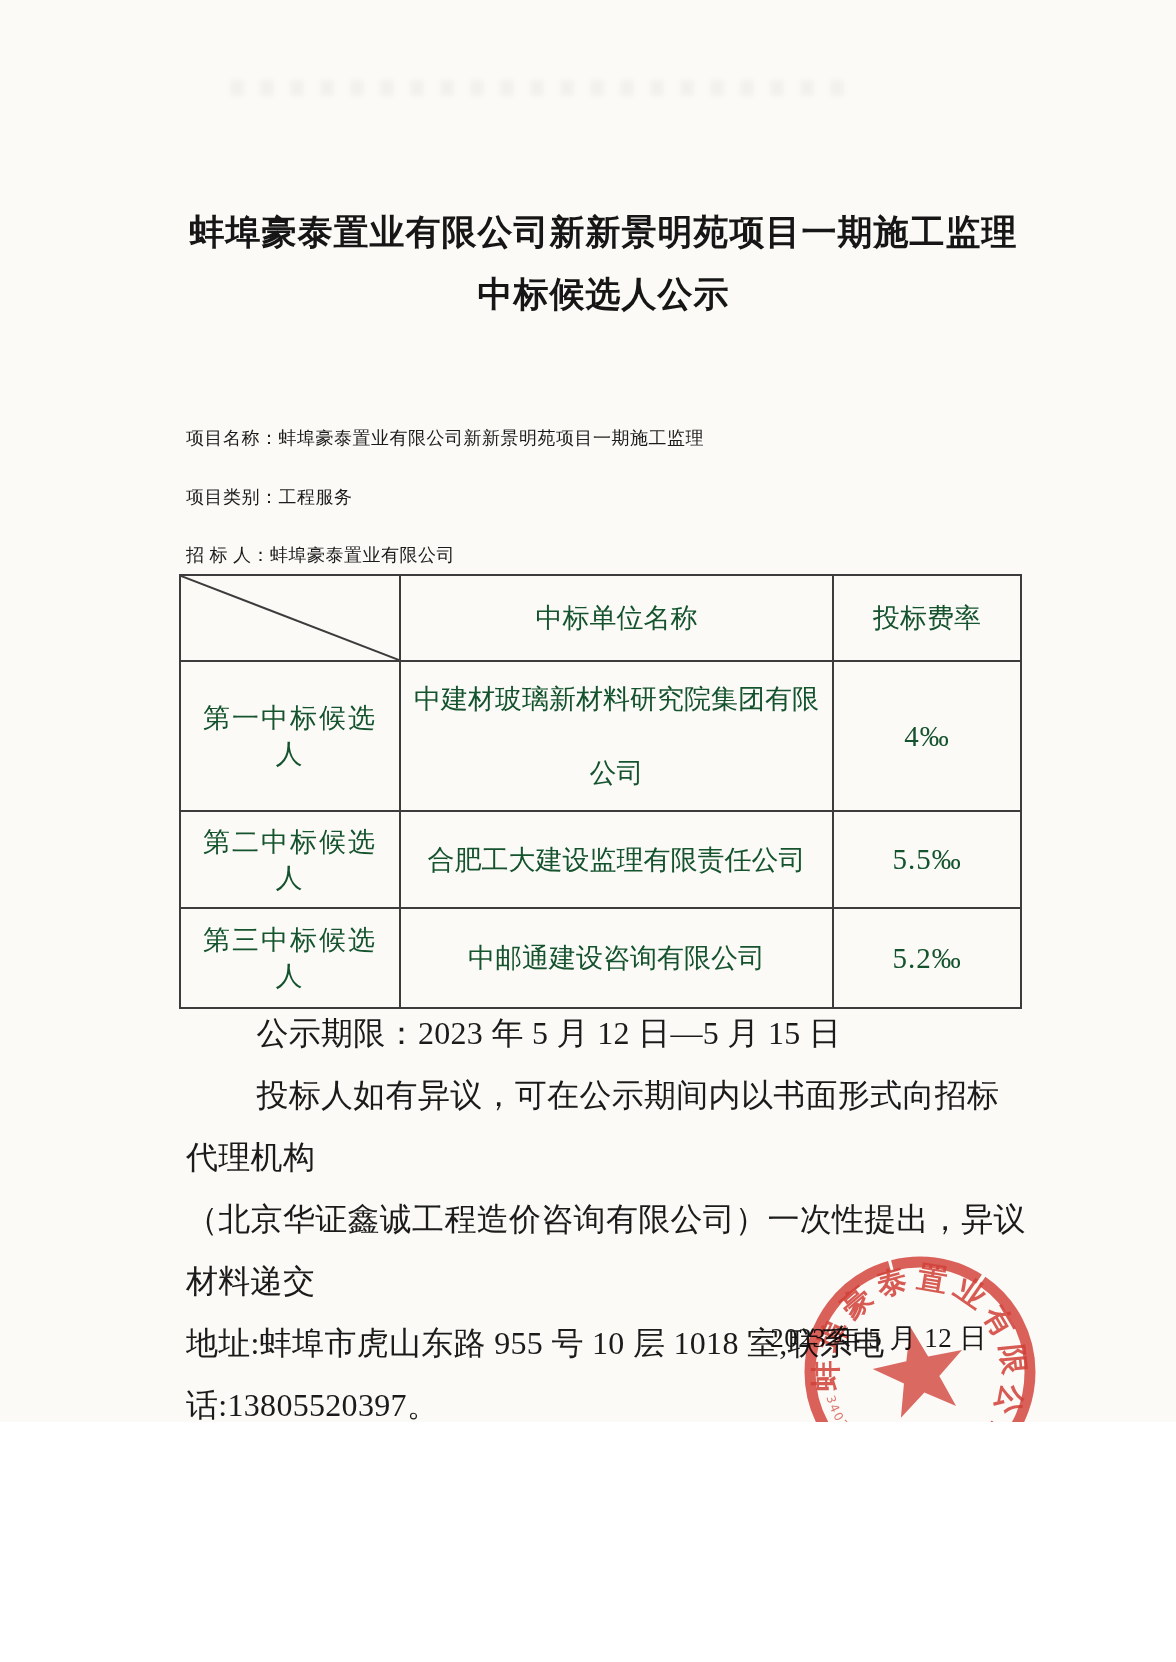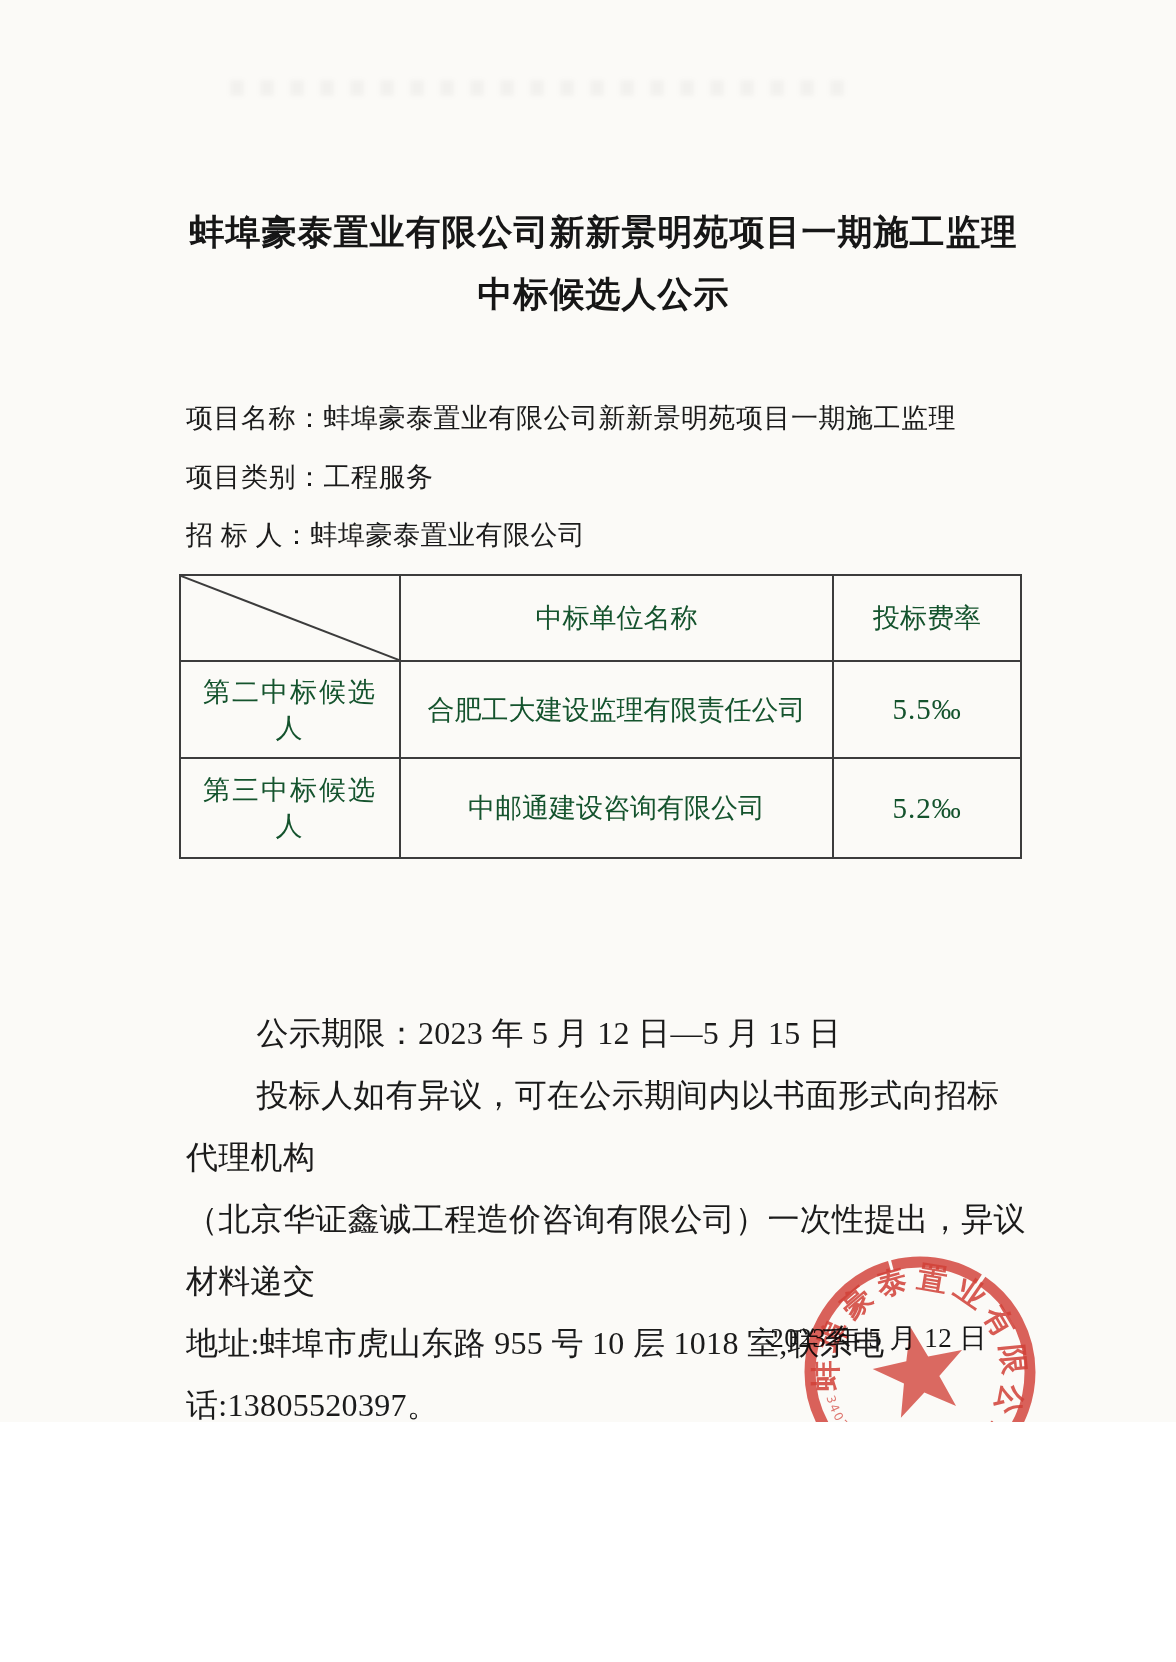--- a/index.html
+++ b/index.html
@@ -17,22 +17,22 @@
     position:absolute;left:230px;top:80px;width:620px;height:16px;
     background:repeating-linear-gradient(90deg,rgba(90,90,90,.05) 0 14px,rgba(90,90,90,0) 14px 30px);
     filter:blur(2px);
   }
   .title{
     position:absolute;left:189px;top:202px;width:829px;
     text-align:center;font-weight:bold;font-size:35px;line-height:62px;
     letter-spacing:1px;color:#161616;
   }
   .meta{
-    position:absolute;left:186px;top:389px;width:840px;
-    font-size:27px;line-height:58.5px;letter-spacing:.5px;
+    position:absolute;left:186px;top:409px;width:840px;
+    font-size:18px;line-height:58.5px;letter-spacing:.5px;
   }
   table.result{
     position:absolute;left:179px;top:574px;
     border-collapse:collapse;table-layout:fixed;width:841px;
     font-size:27px;color:#14532d;
   }
   table.result td{
     border:2px solid #3c3c3c;
     text-align:center;vertical-align:middle;
     padding:0 10px;
@@ -88,20 +88,25 @@
     <tbody>
         <tr class="hrow">
       <td class="corner">
         <svg viewBox="0 0 100 100" preserveAspectRatio="none">
           <line x1="0" y1="0" x2="100" y2="100" stroke="#3c3c3c" stroke-width="2" vector-effect="non-scaling-stroke"></line>
         </svg>
       </td>
       <td>中标单位名称</td>
       <td>投标费率</td>
     </tr>
+    <tr class="r1">
+      <td class="rank-cell">第一中标候选人</td>
+      <td class="company-cell-wrap">中建材玻璃新材料研究院集团有限公司</td>
+      <td class="rate-cell">4‰</td>
+    </tr>
     <tr class="r2">
       <td class="rank-cell">第二中标候选人</td>
       <td>合肥工大建设监理有限责任公司</td>
       <td class="rate-cell">5.5‰</td>
     </tr>
     <tr class="r3">
       <td class="rank-cell">第三中标候选人</td>
       <td>中邮通建设咨询有限公司</td>
       <td class="rate-cell">5.2‰</td>
     </tr>

